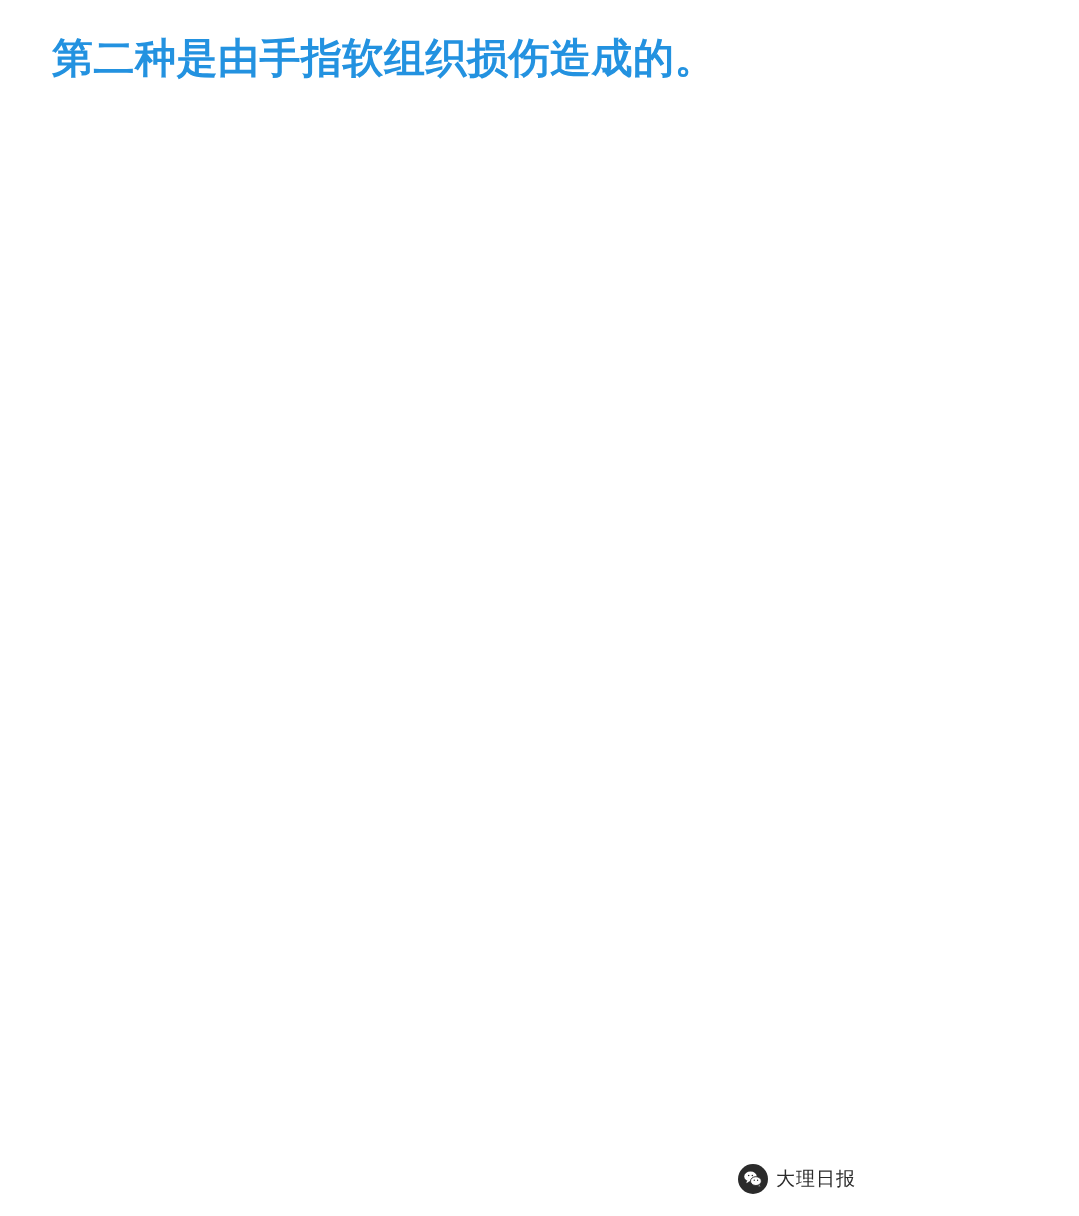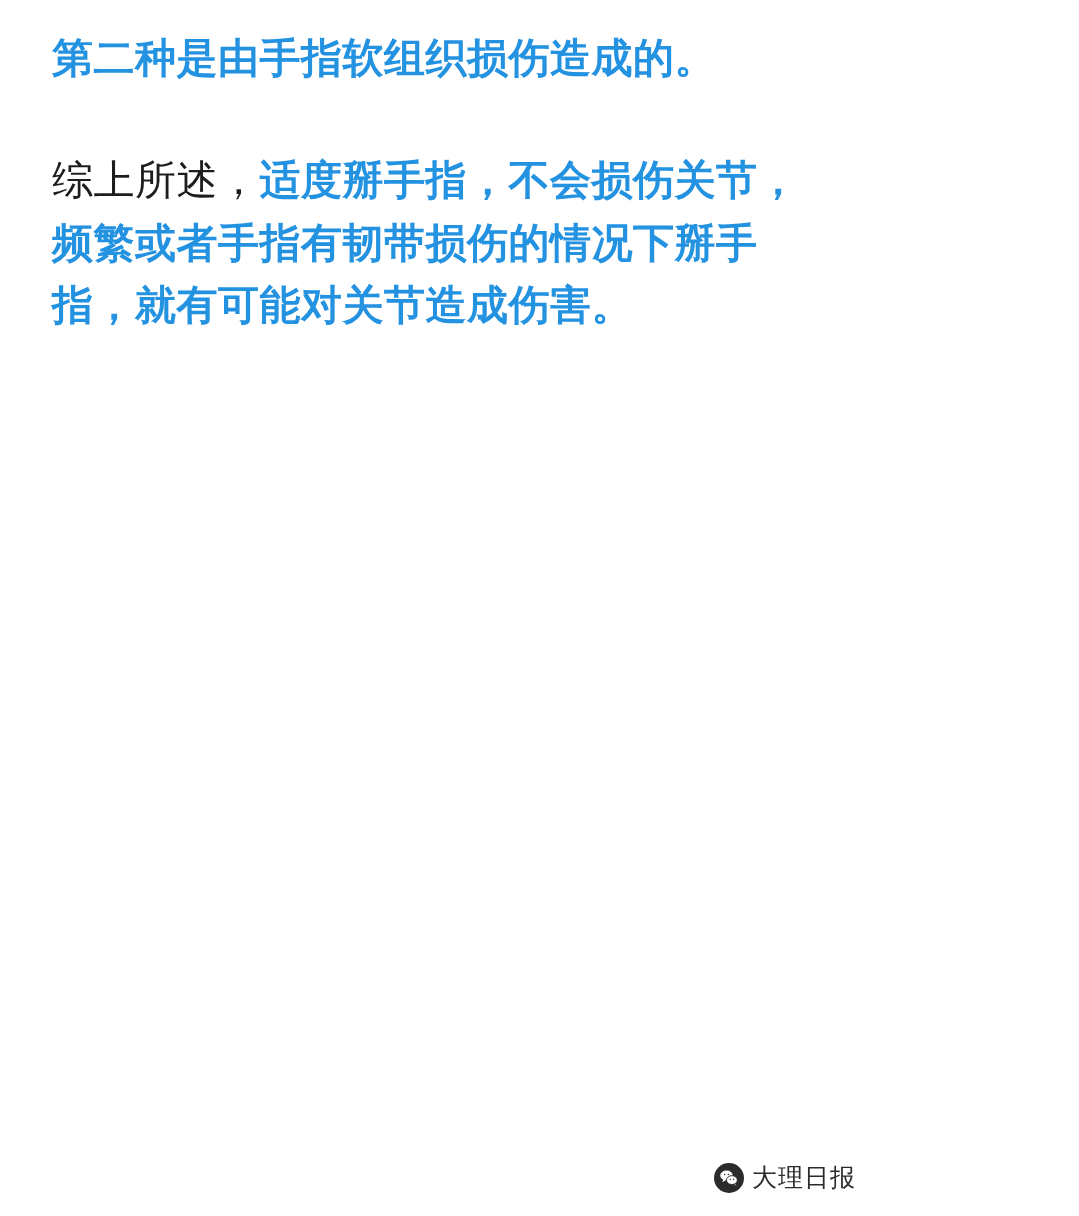--- a/index.html
+++ b/index.html
@@ -70,38 +70,35 @@
     border-radius: 50%;
     background: #2b2b2b;
     display: flex;
     align-items: center;
     justify-content: center;
     color: #ffffff;
     font-size: 16px;
     line-height: 1;
   }
   .footer-badge .badge-label {
-    font-size: 25px;
+    font-size: 19px;
     color: #2b2b2b;
     letter-spacing: 1px;
     font-family: "Liberation Sans", "DejaVu Sans", sans-serif;
   }
 </style>
 </head>
 <body>
 
 <div class="page">
 
   <p class="para heading">第二种是由手指软组织损伤造成的。</p>
 
 
 
-  <p class="para closing">
-    <span class="plain">综上所述，</span><span class="hl">适度掰手指，不会损伤关节，频繁或者手指有韧带损伤的情况下掰手指，就有可能对关节造成伤害。</span>
-  </p>
 
   <div class="footer-badge">
     <span class="wechat-mark">
       <svg width="20" height="20" viewBox="0 0 24 24" aria-hidden="true">
         <ellipse cx="9" cy="9" rx="7.5" ry="6" fill="#ffffff"></ellipse>
         <polygon points="5,13.5 4,17 7.5,15" fill="#ffffff"></polygon>
         <ellipse cx="15.5" cy="14.5" rx="6.5" ry="5.3" fill="#ffffff" stroke="#2b2b2b" stroke-width="1.1"></ellipse>
         <polygon points="20,19 21,21.6 17.8,20.3" fill="#ffffff" stroke="#2b2b2b" stroke-width="0.8"></polygon>
         <circle cx="6.8" cy="7.8" r="0.95" fill="#2b2b2b"></circle>
         <circle cx="11.2" cy="7.8" r="0.95" fill="#2b2b2b"></circle>

